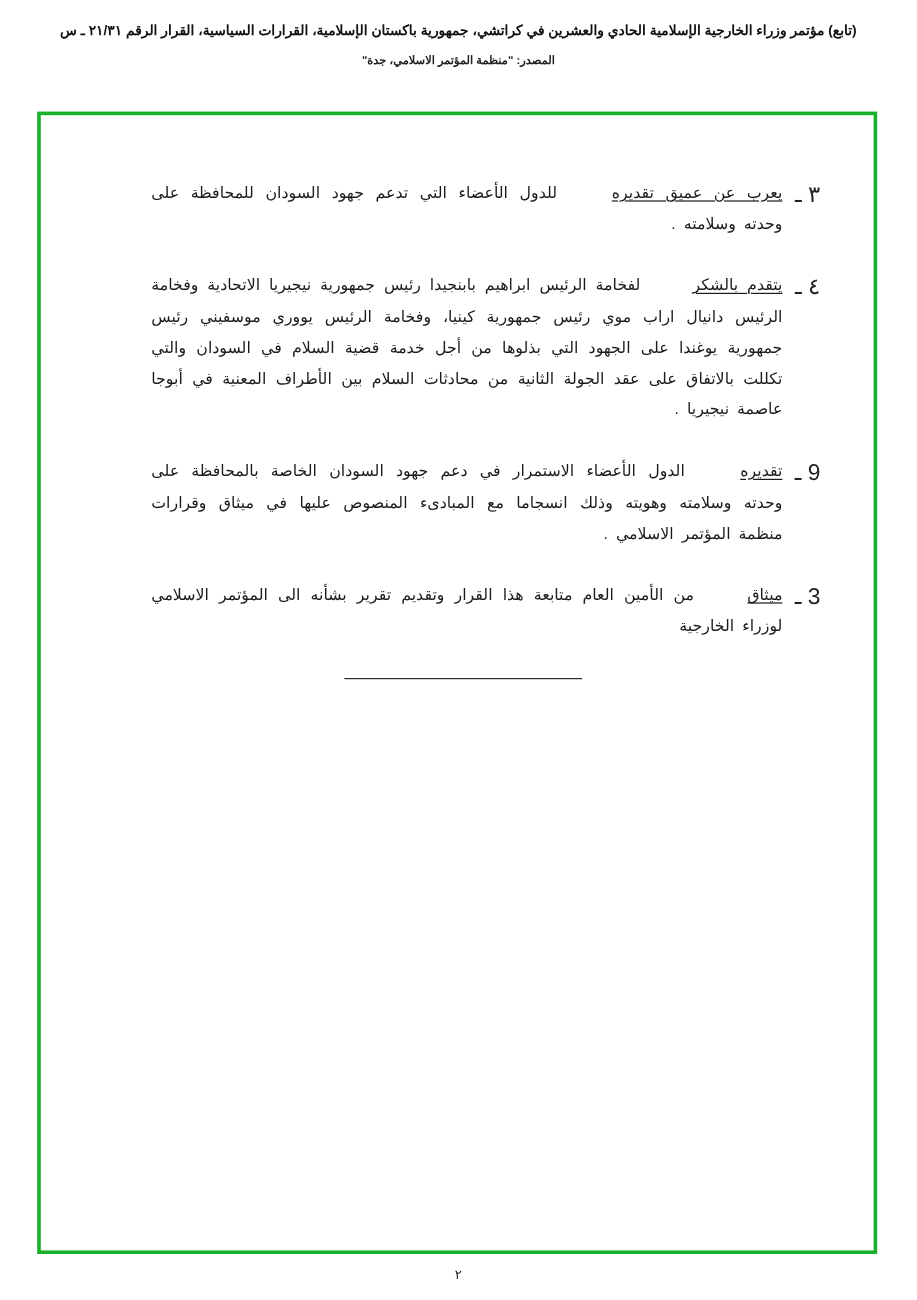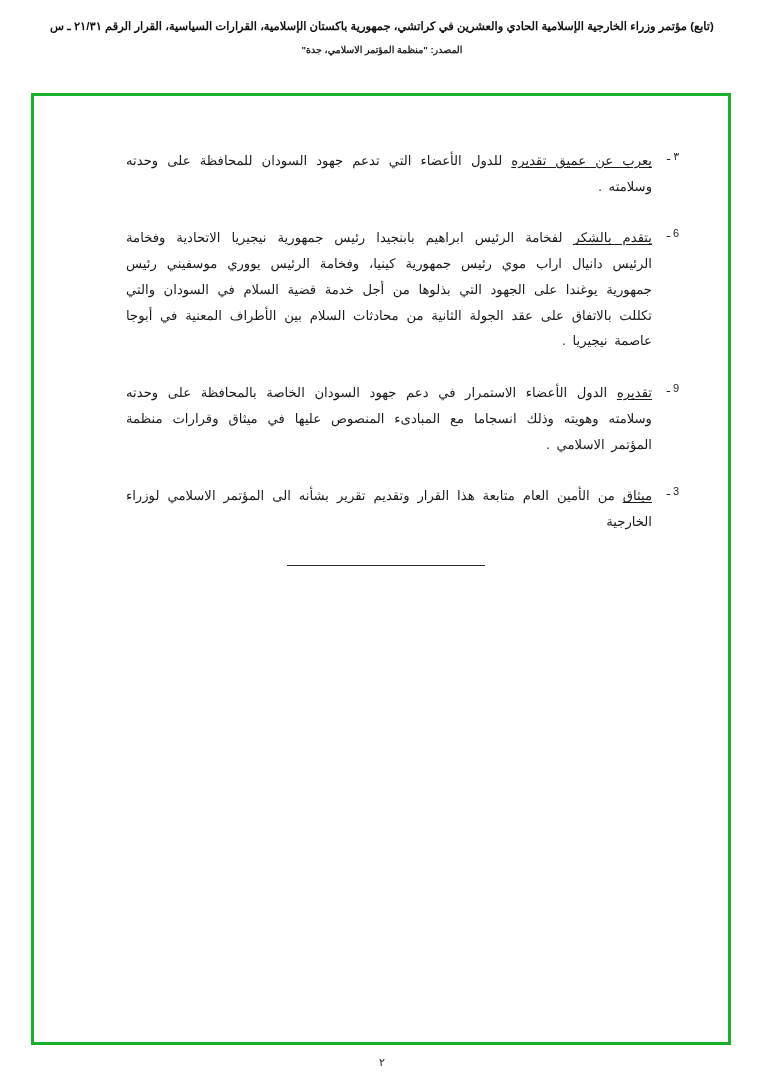--- a/index.html
+++ b/index.html
@@ -66,40 +66,41 @@
   .clause {
     display: flex;
     flex-direction: row;
     align-items: flex-start;
     margin-bottom: 26px;
   }
   .clause-number {
     flex: 0 0 auto;
     width: 42px;
     text-align: center;
-    font-size: 11px;
+    font-size: 19px;
     color: #222;
     padding-top: 2px;
     direction: rtl;
     white-space: nowrap;
   }
   .clause-body {
     flex: 1 1 auto;
     font-size: 13.2px;
     line-height: 1.95;
     text-align: justify;
     text-align-last: right;
     color: #1b1b1b;
     letter-spacing: 0.2px;
     word-spacing: 3px;
     padding-left: 48px;
   }
   .clause-body .lead {
     text-decoration: underline;
     text-underline-offset: 2px;
+    margin-left: 36px;
   }
   .divider-wrap {
     margin-top: 30px;
     display: flex;
     justify-content: center;
   }
   .divider {
     width: 198px;
     height: 0;
     border-top: 1.4px solid #2a2a2a;
@@ -126,21 +127,21 @@
 
   <div class="green-frame">
     <div class="content">
 
       <div class="clause">
         <div class="clause-number">٣ ـ</div>
         <div class="clause-body"><span class="lead">يعرب عن عميق تقديره</span><span> للدول الأعضاء التي تدعم جهود السودان للمحافظة على وحدته وسلامته .</span></div>
       </div>
 
       <div class="clause">
-        <div class="clause-number">6 ـ</div>
+        <div class="clause-number">٤ ـ</div>
         <div class="clause-body"><span class="lead">يتقدم بالشكر</span><span> لفخامة الرئيس ابراهيم بابنجيدا رئيس جمهورية نيجيريا الاتحادية وفخامة الرئيس دانيال اراب موي رئيس جمهورية كينيا، وفخامة الرئيس يووري موسفيني رئيس جمهورية يوغندا على الجهود التي بذلوها من أجل خدمة قضية السلام في السودان والتي تكللت بالاتفاق على عقد الجولة الثانية من محادثات السلام بين الأطراف المعنية في أبوجا عاصمة نيجيريا .</span></div>
       </div>
 
       <div class="clause">
         <div class="clause-number">9 ـ</div>
         <div class="clause-body"><span class="lead">تقديره</span><span> الدول الأعضاء الاستمرار في دعم جهود السودان الخاصة بالمحافظة على وحدته وسلامته وهويته وذلك انسجاما مع المبادىء المنصوص عليها في ميثاق وقرارات منظمة المؤتمر الاسلامي .</span></div>
       </div>
 
       <div class="clause">
         <div class="clause-number">3 ـ</div>

